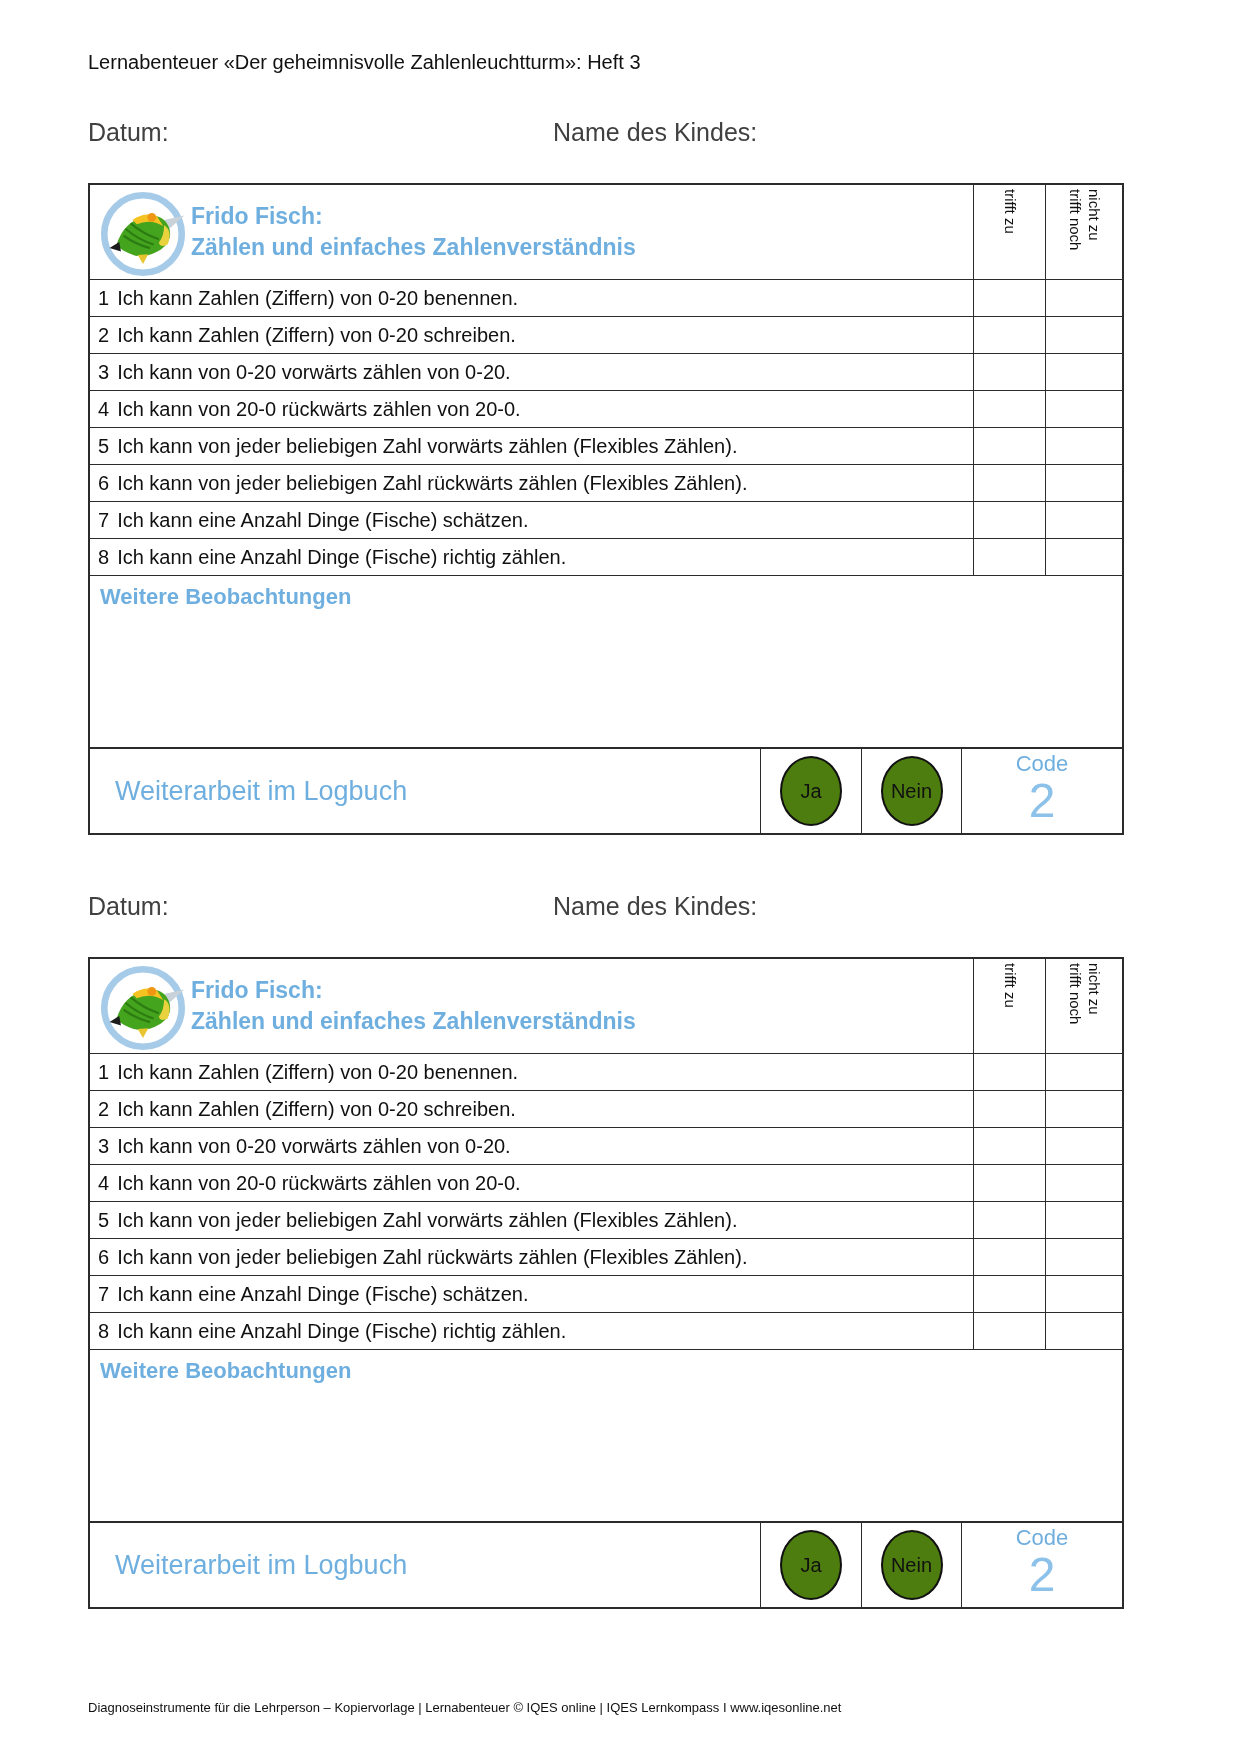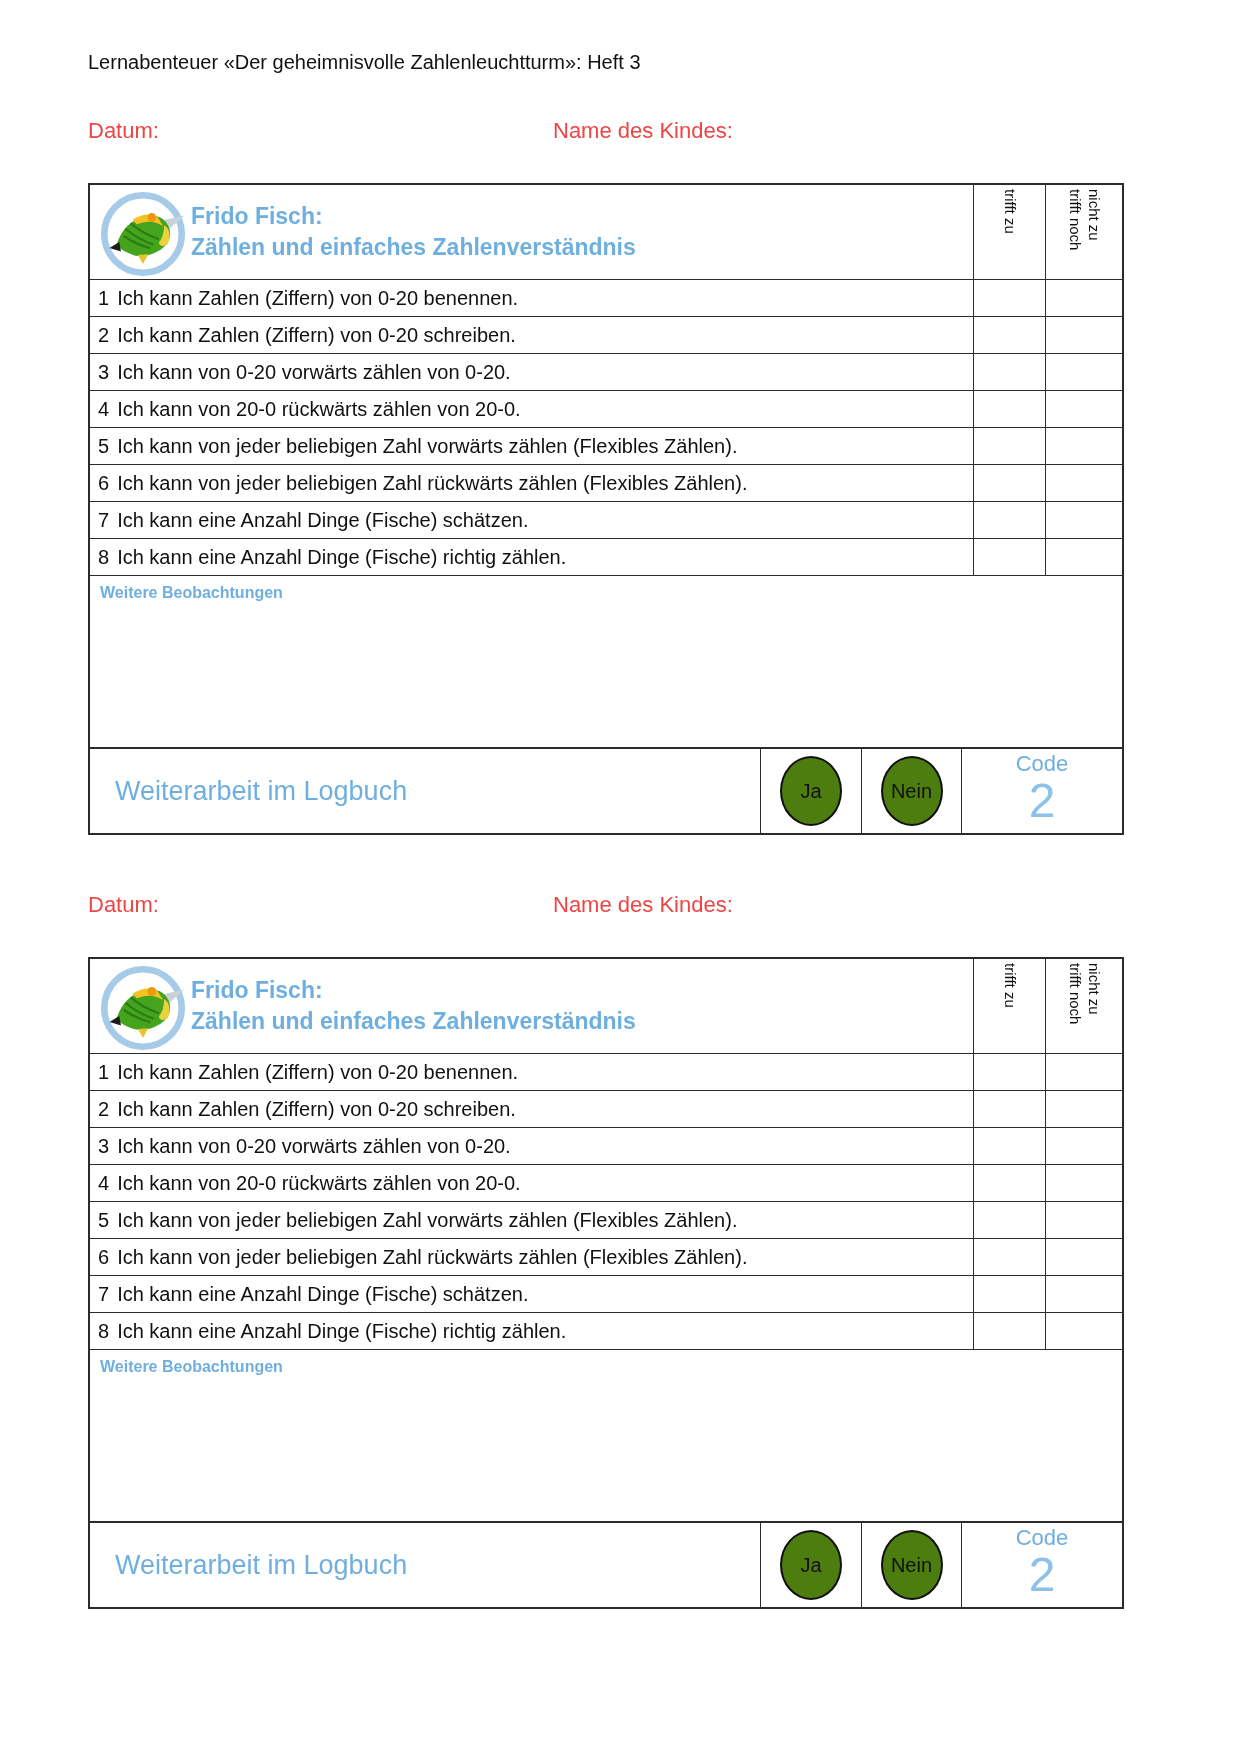--- a/index.html
+++ b/index.html
@@ -29,22 +29,22 @@
     letter-spacing: 0.2px;
   }
 
   .form-section { margin-top: 44px; }
   .form-section.second { margin-top: 57px; }
 
   .labels-row {
     position: relative;
     height: 23px;
     margin-bottom: 42px;
-    font-size: 22px;
-    color: #ef4444;
+    font-size: 25px;
+    color: #404040;
   }
   .labels-row .name-label { position: absolute; left: 465px; top: 0; }
 
   .tbl {
     width: 1036px;
     border: 2.5px solid #2b2b2b;
     background: #ffffff;
   }
 
   .row-head {
@@ -108,21 +108,21 @@
     padding-left: 8px;
     font-size: 20px;
     color: #111111;
     overflow: hidden;
     white-space: nowrap;
   }
   .stmt .stmt-num { margin-right: 8px; }
   .checkcell { border-left: 1.5px solid #2b2b2b; }
 
   .obs-label {
-    font-size: 16px;
+    font-size: 22px;
     font-weight: bold;
     color: #6fafdf;
   }
 
   .logbook-cell {
     display: flex;
     align-items: center;
     padding-left: 9px;
     font-size: 27px;
     font-weight: normal;
@@ -419,13 +419,14 @@
           <div class="answer-circle">Nein</div>
         </div>
         <div class="code-cell">
           <div class="code-label">Code</div>
           <div class="code-value">2</div>
         </div>
       </div>
     </div>
   </section>
 
+  <div class="page-footer">Diagnoseinstrumente für die Lehrperson – Kopiervorlage | Lernabenteuer © IQES online | IQES Lernkompass I www.iqesonline.net</div>
 </div>
 
 </body></html>

